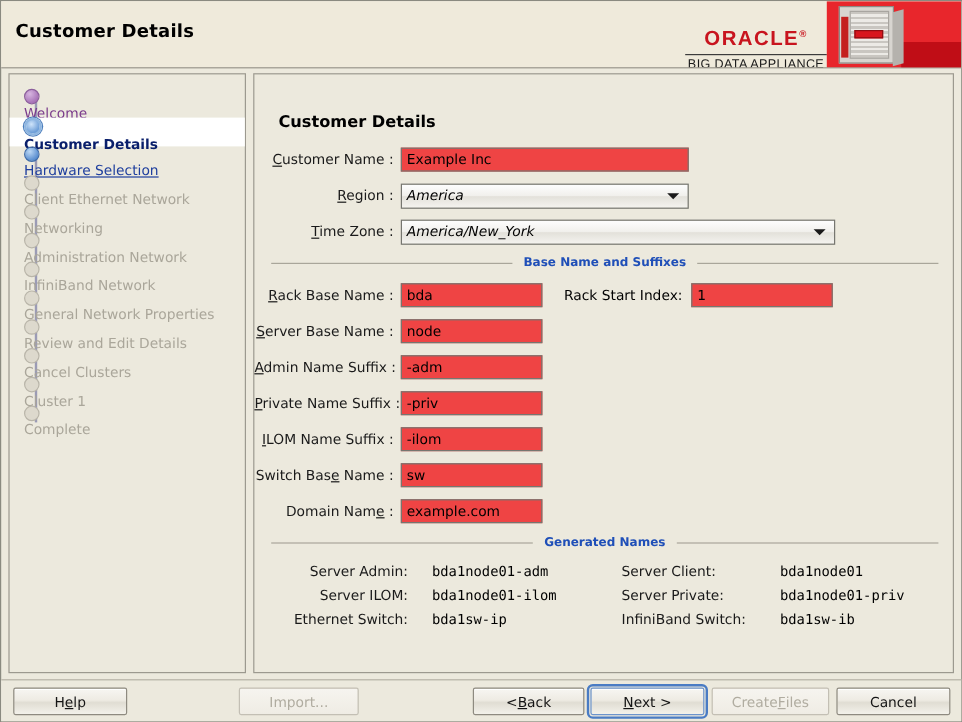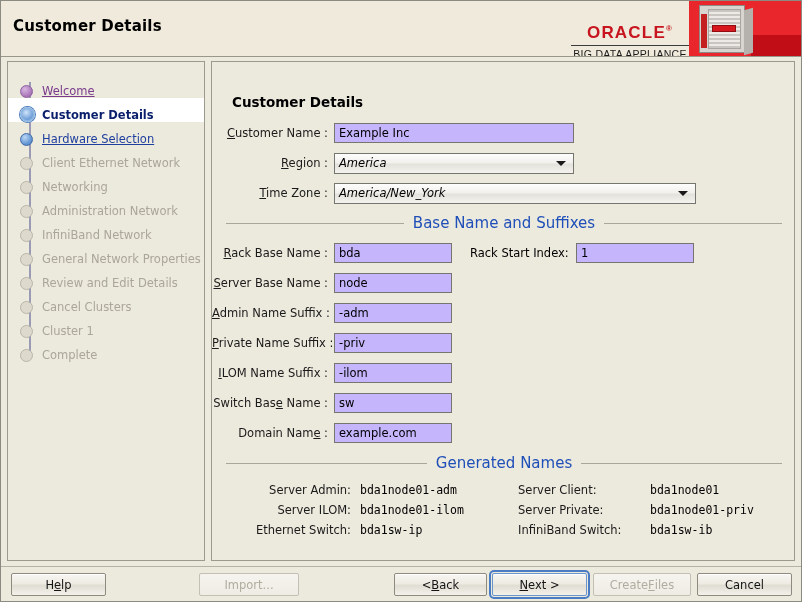--- a/index.html
+++ b/index.html
@@ -141,22 +141,23 @@
   .nav-rail {
     position: absolute;
     left: 21px; top: 20px; bottom: 10px;
     width: 2px;
     background: #9b9bb5;
   }
   .nav-item {
     position: relative;
     height: 24px;
     display: flex;
-    align-items: flex-end;
+    align-items: flex-start;
     padding-left: 12px;
+    flex-direction: column;
   }
   .nav-item.active {
     background: #ffffff;
   }
   .bullet {
     position: relative;
     width: 13px; height: 13px;
     border-radius: 50%;
     flex: 0 0 13px;
     margin-right: 9px;
@@ -227,21 +228,21 @@
     text-align: right;
     font-size: 11.5px;
     color: #1a1a1a;
     padding-right: 6px;
     white-space: nowrap;
   }
   .mn { text-decoration: underline; }
 
   .finput {
     height: 20px;
-    background: #c4b5fd;
+    background: #ef4444;
     border: 1px solid #767670;
     font-family: "DejaVu Sans", sans-serif;
     font-size: 11.5px;
     color: #000;
     padding: 0 4px;
     line-height: 18px;
     display: flex;
     align-items: center;
     overflow: hidden;
     white-space: nowrap;
@@ -276,42 +277,43 @@
     display: flex;
     align-items: center;
     margin: 8px 14px 8px 14px;
   }
   .section-head .line {
     flex: 1;
     height: 1px;
     background: #a9a69a;
   }
   .section-head .txt {
-    font-size: 15px;
+    font-size: 10px;
     color: #1f4fb8;
     padding: 0 9px;
     white-space: nowrap;
+    font-weight: bold;
   }
 
   
   .gen-grid {
     margin-top: 6px;
     padding: 0 0 0 0;
   }
   .gen-row {
     display: flex;
     height: 20px;
     align-items: center;
   }
   .gen-l-lab {
     width: 148px;
     text-align: right;
     font-size: 11.5px;
     color: #1a1a1a;
-    padding-right: 9px;
+    padding-right: 20px;
     white-space: nowrap;
   }
   .gen-l-val {
     width: 158px;
     font-family: "DejaVu Sans Mono", monospace;
     font-size: 11.5px;
     color: #000;
     white-space: nowrap;
   }
   .gen-r-lab {

